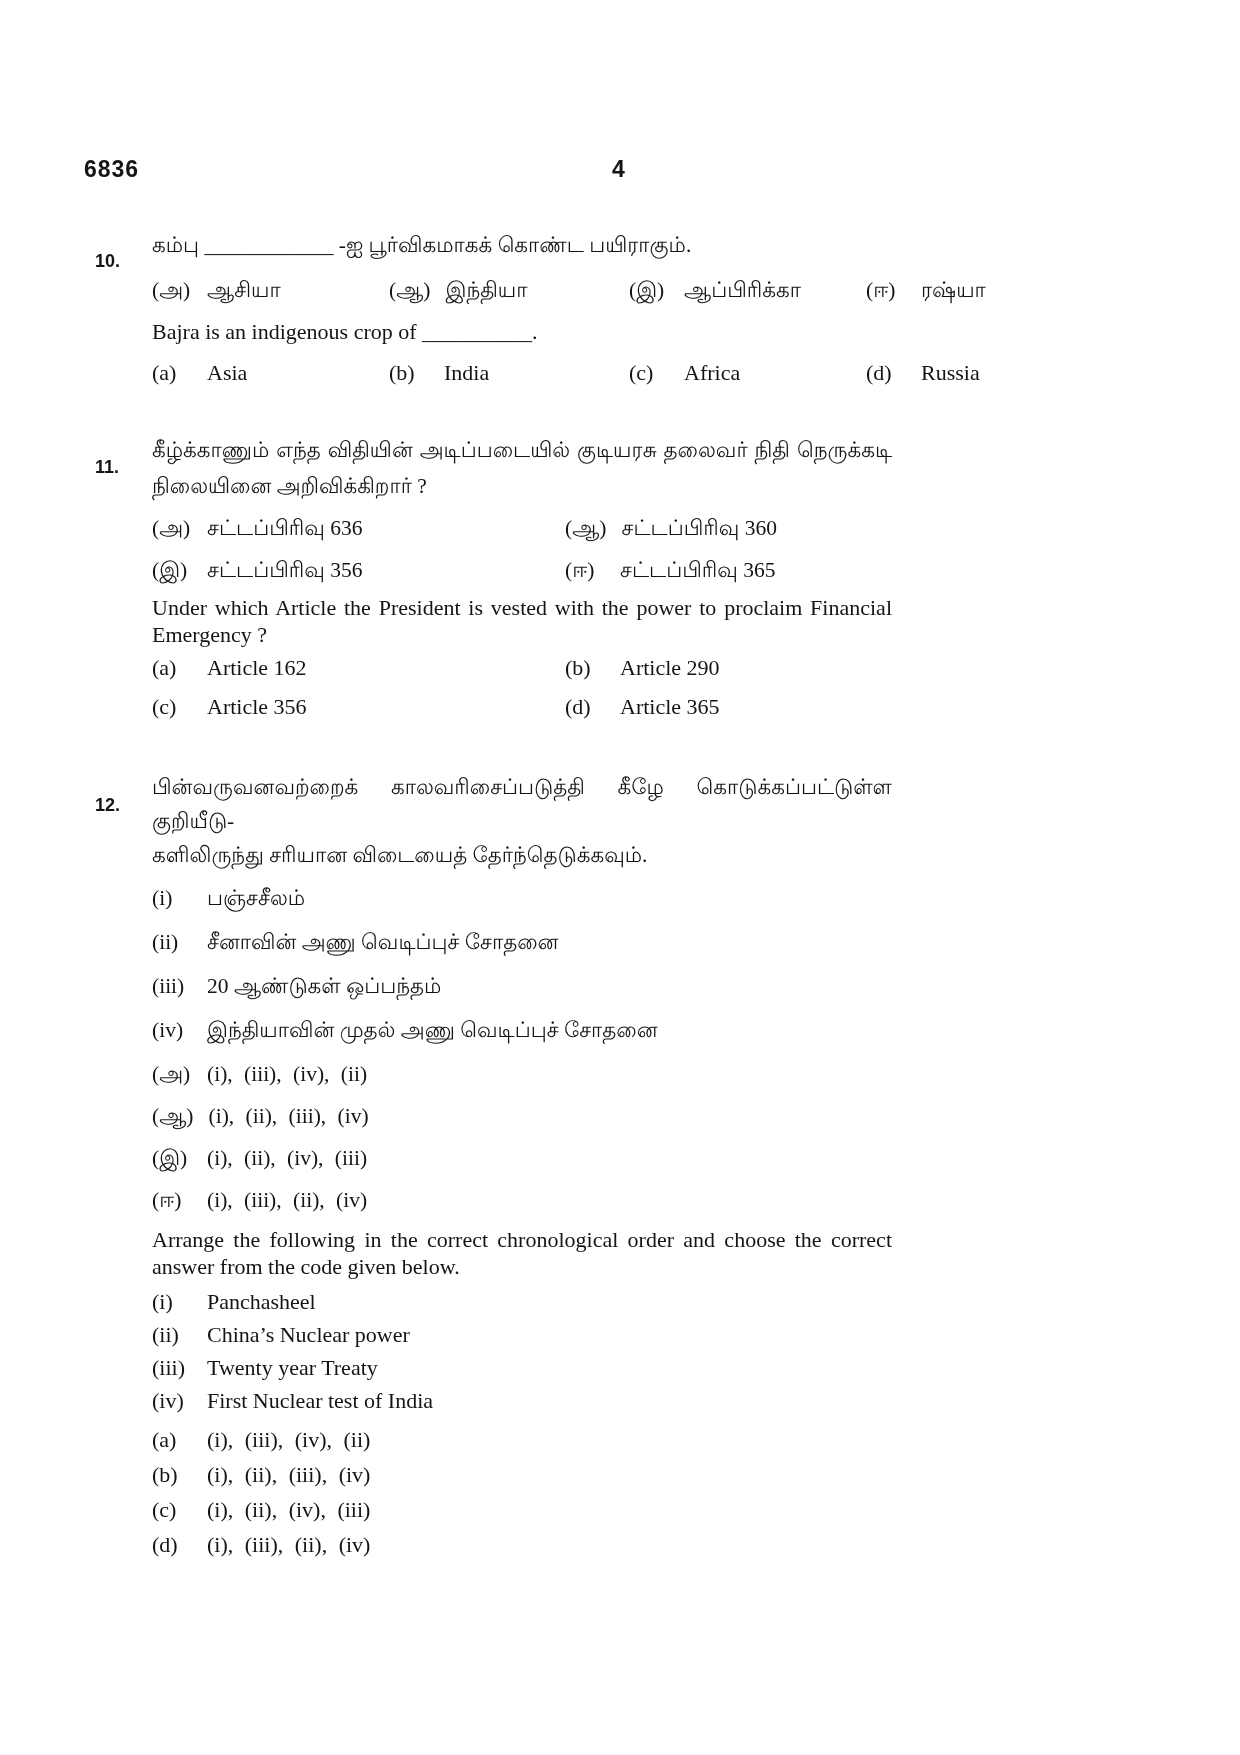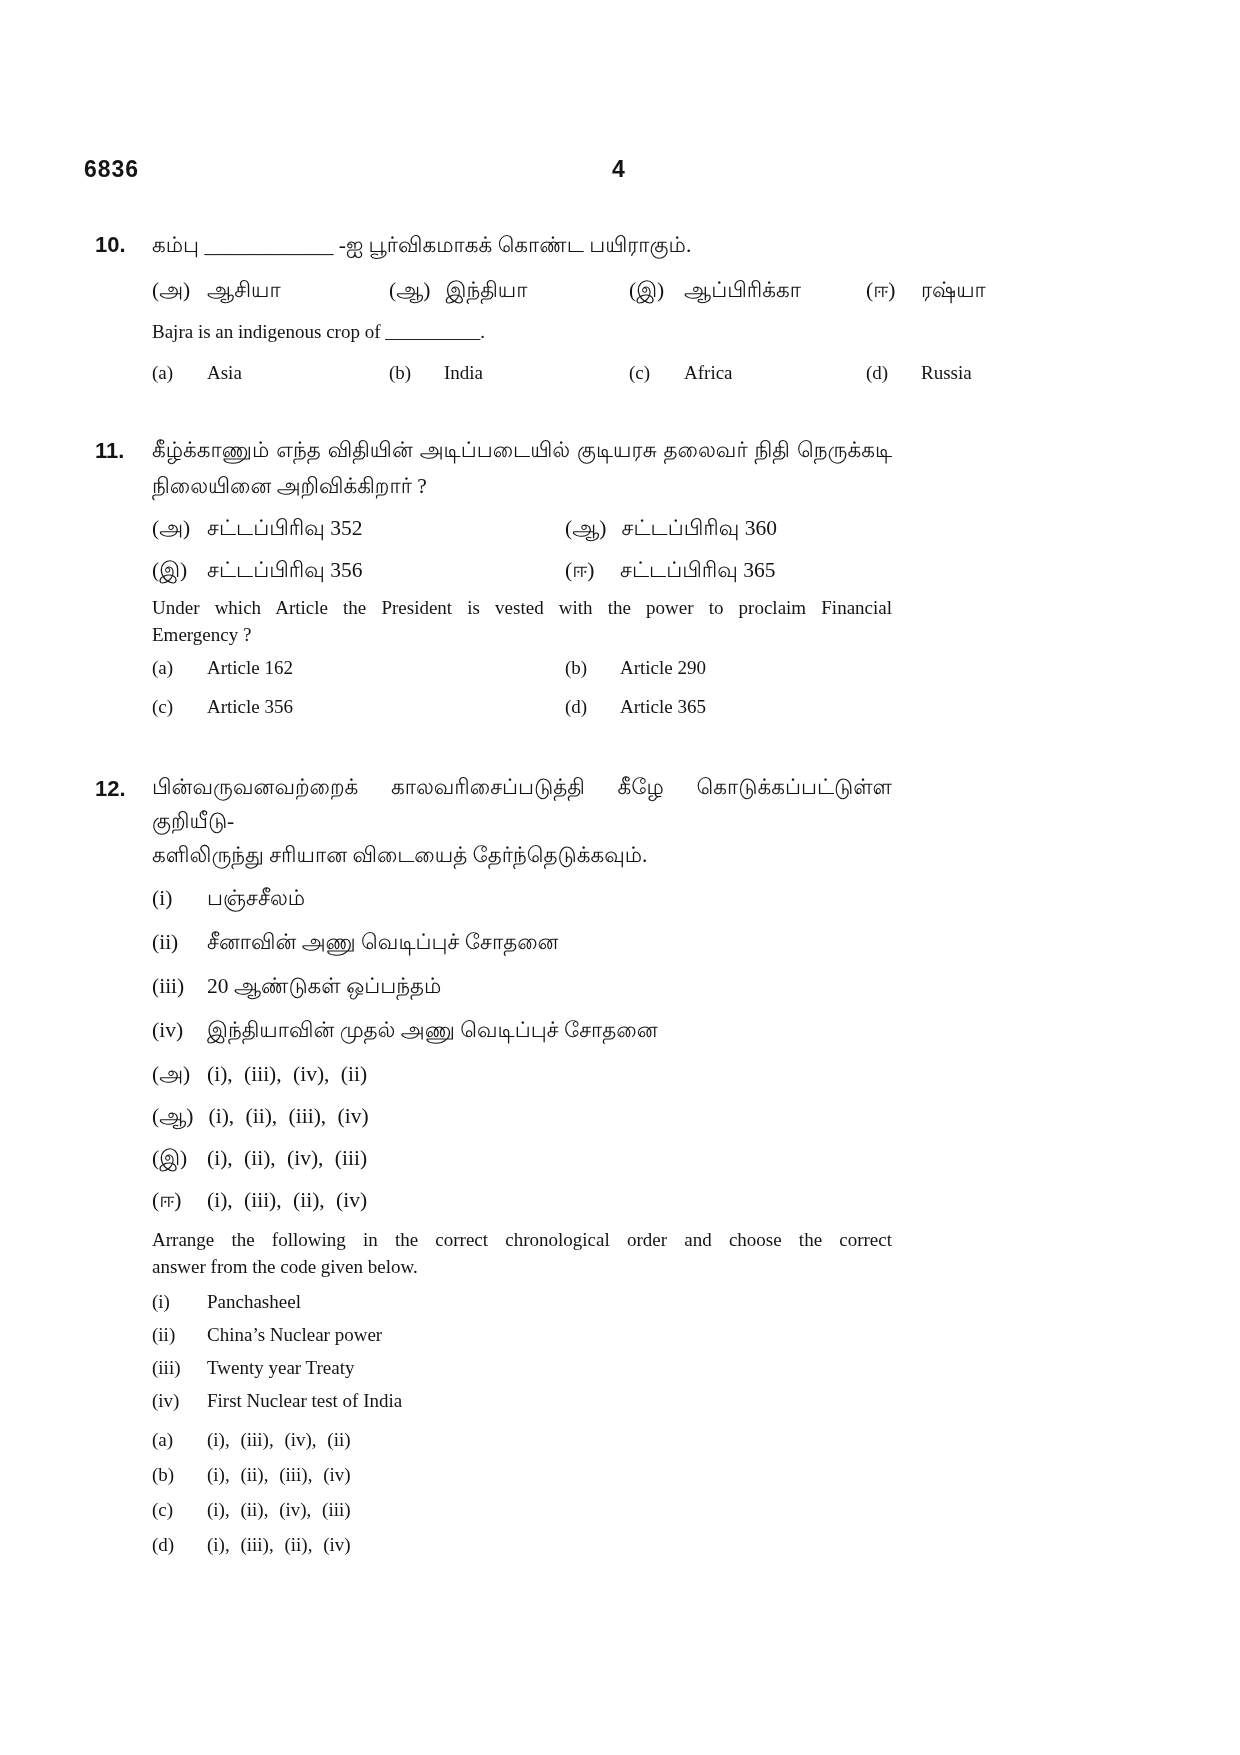--- a/index.html
+++ b/index.html
@@ -13,25 +13,25 @@
   .page { position:relative; width:1012px; height:1755px; padding:156px 120px 0 95px; }
 
   
   .hdr { position:relative; height:28px; margin-bottom:42px;
          font-family:"Liberation Sans","DejaVu Sans",sans-serif; font-weight:bold; font-size:23px; }
   .hdr .doc { position:absolute; left:-11px; top:0; letter-spacing:1px; }
   .hdr .pnum { position:absolute; left:517px; top:0; }
 
   
   .q { display:grid; grid-template-columns:57px 1fr; }
-  .q-num { font-family:"Liberation Sans","DejaVu Sans",sans-serif; font-weight:bold; font-size:22px; line-height:38px; }
+  .q-num { font-family:"Liberation Sans","DejaVu Sans",sans-serif; font-weight:bold; font-size:18px; line-height:38px;margin-top:16px; }
   .q-content { min-width:0; }
 
   .ta { font-size:21.5px; line-height:36px; }
-  .en { font-size:19px; line-height:27px; }
+  .en { font-size:22px; line-height:27px; }
   .just { text-align:justify; text-align-last:justify; }
 
   
   .grid4 { display:grid; grid-template-columns:237px 240px 237px 1fr; }
   .grid2 { display:grid; grid-template-columns:413px 1fr; }
   .opt { display:flex; align-items:baseline; }
   .opt .lbl { display:inline-block; min-width:40px; margin-right:15px; white-space:nowrap; }
   .item { display:flex; align-items:baseline; }
   .item .lbl { display:inline-block; min-width:42px; margin-right:13px; white-space:nowrap; }
 
@@ -119,21 +119,21 @@
 
   <section class="q q11">
     <div class="q-num">11.</div>
     <div class="q-content">
       <div class="ta just">கீழ்க்காணும் எந்த விதியின் அடிப்படையில் குடியரசு தலைவர் நிதி நெருக்கடி</div>
       <div class="ta">நிலையினை அறிவிக்கிறார் ?</div>
 
       <div class="grid2 ta q11-taopts">
         <div class="opt">
           <span class="lbl">(அ)</span>
-          <span>சட்டப்பிரிவு 352</span>
+          <span>சட்டப்பிரிவு 636</span>
         </div>
         <div class="opt">
           <span class="lbl">(ஆ)</span>
           <span>சட்டப்பிரிவு 360</span>
         </div>
         <div class="opt">
           <span class="lbl">(இ)</span>
           <span>சட்டப்பிரிவு 356</span>
         </div>
         <div class="opt">

